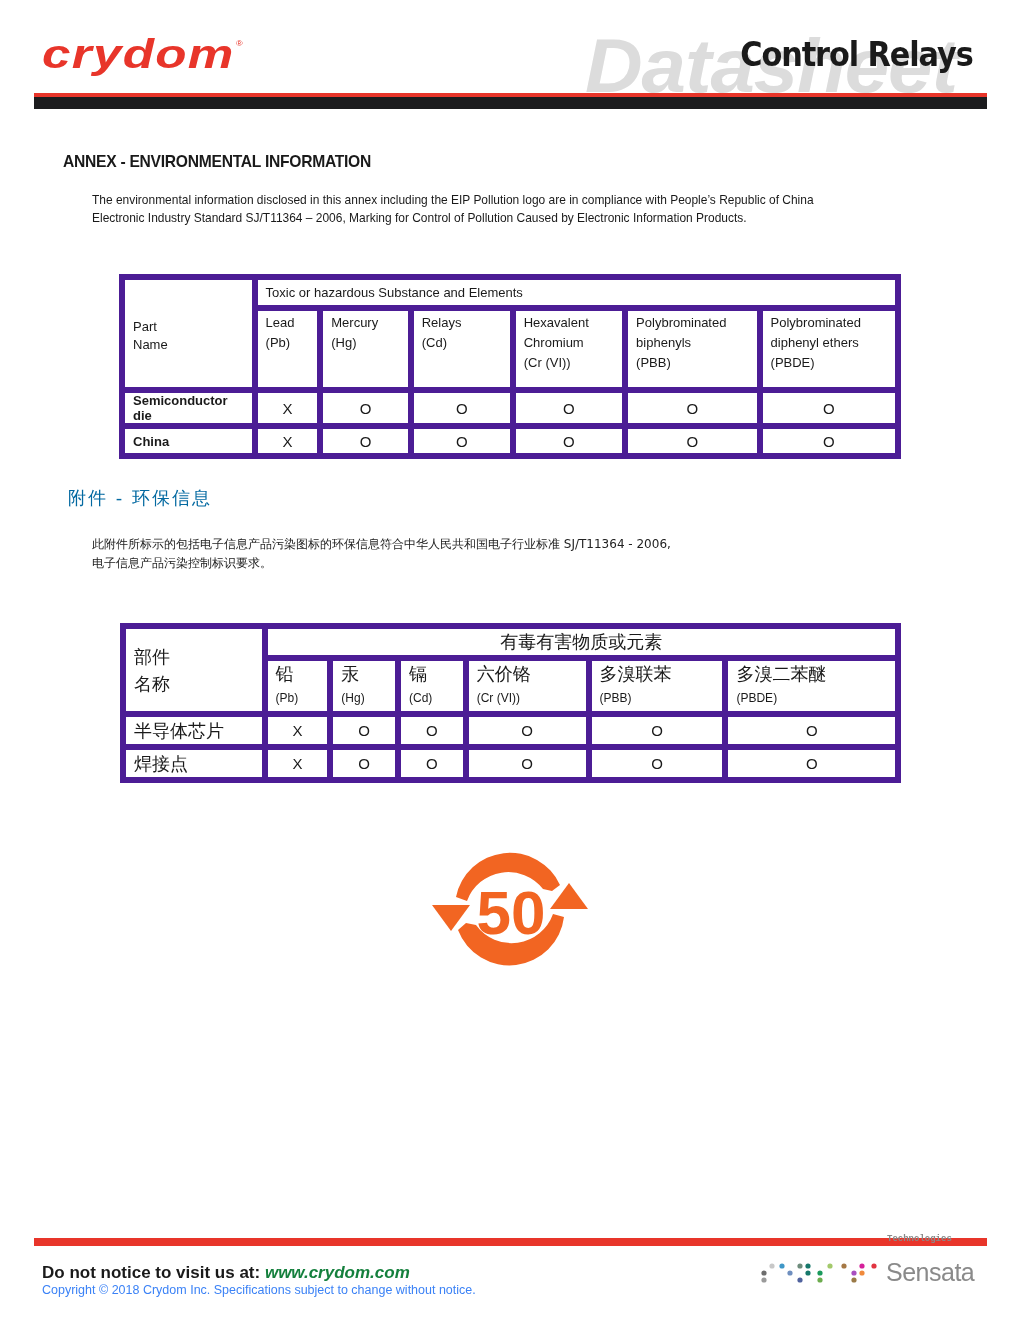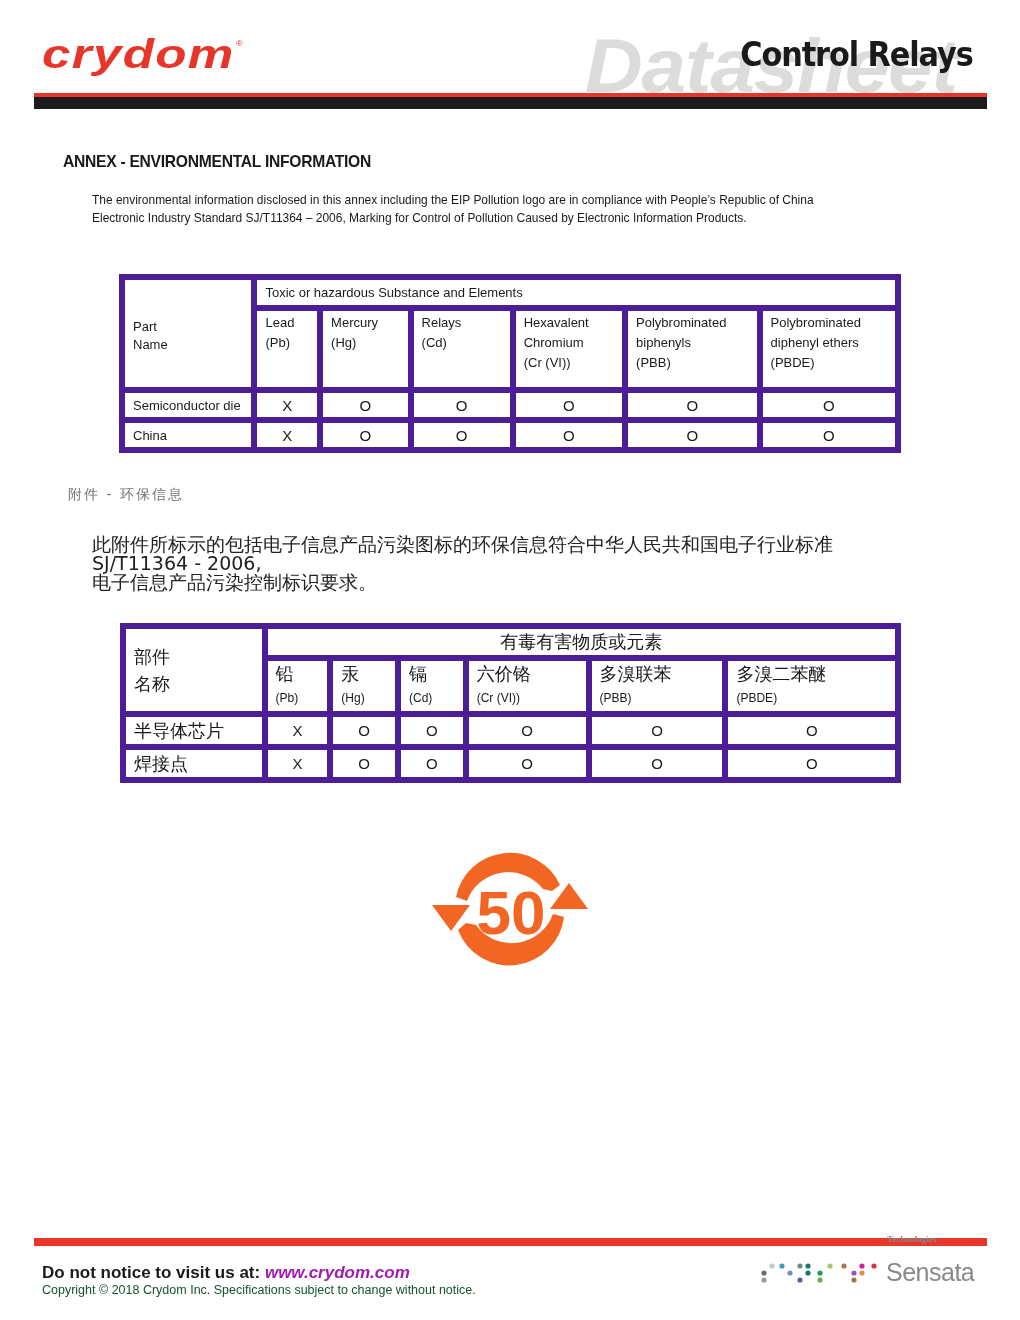--- a/index.html
+++ b/index.html
@@ -9,57 +9,57 @@
   .logo { position:absolute; left:42px; top:34px; font-family:"Liberation Sans", sans-serif; font-weight:900; font-style:italic; font-size:40px; letter-spacing:1px; color:#e8352a; transform:scaleX(1.28); transform-origin:left top; line-height:1; }
   .logo sup { font-size:7px; font-style:normal; font-weight:400; vertical-align:top; position:relative; top:6px; left:1px; }
   .watermark { position:absolute; left:585px; top:28px; font-family:"Liberation Sans", sans-serif; font-weight:700; font-style:italic; font-size:76px; color:#dcdcdc; letter-spacing:-1px; line-height:1; transform:scaleX(1.05); transform-origin:left top; }
   .header-title { position:absolute; right:47px; top:38px; font-family:"DejaVu Sans", sans-serif; font-weight:700; font-size:33px; color:#1a1a1a; letter-spacing:-1.2px; line-height:1; transform:scaleX(0.92); transform-origin:right top; }
   .bar-red { position:absolute; left:34px; top:93px; width:953px; height:4px; background:#e8352a; }
   .bar-black { position:absolute; left:34px; top:97px; width:953px; height:12px; background:#1c1c1e; }
 
   
   .h-en { position:absolute; left:63px; top:152px; font-family:"Liberation Sans", sans-serif; font-weight:700; font-size:17px; letter-spacing:-0.3px; transform:scaleX(0.92); transform-origin:left top; }
   .p-en { position:absolute; left:92px; top:191px; width:860px; font-family:"Liberation Sans", sans-serif; font-size:13px; line-height:18px; transform:scaleX(0.92); transform-origin:left top; white-space:pre-line; }
-  .h-cn { position:absolute; left:68px; top:486px; font-family:"DejaVu Sans", sans-serif; font-size:14px; letter-spacing:2px; color:#737373; }
-  .p-cn { position:absolute; left:92px; top:535px; width:820px; font-family:"DejaVu Sans", sans-serif; font-size:19px; line-height:19px; color:#222; white-space:pre-line; }
+  .h-cn { position:absolute; left:68px; top:486px; font-family:"DejaVu Sans", sans-serif; font-size:18px; letter-spacing:2px; color:#0369a1; }
+  .p-cn { position:absolute; left:92px; top:535px; width:820px; font-family:"DejaVu Sans", sans-serif; font-size:12px; line-height:19px; color:#222; white-space:pre-line; }
 
   
   table { border-collapse:collapse; position:absolute; }
   td { border:6px solid #4c1d95; vertical-align:top; padding:0; }
   .t-en { left:119px; top:274px; width:782px; font-family:"Liberation Sans", sans-serif; font-size:13px; }
   .t-en td { padding:0 8px; }
   .t-en .hdr-top td { height:25px; vertical-align:middle; }
   .t-en .partname { padding-top:5px; line-height:18px; }
   .t-en .sub td { height:74px; line-height:20px; padding-top:2px; }
   .t-en .row td { height:24px; vertical-align:middle; }
   .t-en .val { text-align:center; font-size:15px; }
-  .t-en .label { font-size:13px; }
+  .t-en .label { font-size:13px;font-weight:bold; }
 
   .t-cn { left:120px; top:623px; width:781px; font-family:"DejaVu Serif", serif; font-size:18px; }
   .t-cn td { padding:0 8px; }
   .t-cn .hdr-top td { height:26px; vertical-align:middle; }
   .t-cn .center { text-align:center;margin-left:20px; }
   .t-cn .partname { line-height:27px; padding-top:0; }
   .t-cn .sub td { height:50px; }
   .t-cn .sub .cn { display:block; font-size:18px; line-height:26px; margin-top:0; }
   .t-cn .sub .sym { display:block; font-family:"Liberation Sans", sans-serif; font-size:12px; line-height:22px; }
   .t-cn .row td { height:27px; vertical-align:middle; }
   .t-cn .val { text-align:center; font-family:"Liberation Sans", sans-serif; font-size:15px; }
 
   
   .eip { position:absolute; left:430px; top:835px; width:160px; height:145px;text-align:right; }
 
   
   .foot-red { position:absolute; left:34px; top:1238px; width:953px; height:8px; background:#e8352a; }
   .visit { position:absolute; left:42px; top:1263px; font-family:"Liberation Sans", sans-serif; font-weight:700; font-size:17px; color:#1a1a1a; }
-  .visit a { color:#a21caf; font-style:italic; text-decoration:none; }
-  .copy { position:absolute; left:42px; top:1283px; font-family:"Liberation Sans", sans-serif; font-size:12.5px; color:#14532d;text-align:right; }
+  .visit a { color:#15803d; font-style:italic; text-decoration:none; }
+  .copy { position:absolute; left:42px; top:1283px; font-family:"Liberation Sans", sans-serif; font-size:12.5px; color:#3b82f6;text-align:right; }
   .sensata { position:absolute; left:760px; top:1258px; width:230px; height:40px; }
   .sensata-name { position:absolute; left:886px; top:1258px; font-family:"Liberation Sans", sans-serif; font-size:25px; color:#8a8a8a; letter-spacing:-0.5px; }
-  .sensata-sub { position:absolute; left:887px; top:1234px; font-family:Liberation Serif, serif; font-size:9px; font-weight:700; color:#8a8a8a; }
+  .sensata-sub { position:absolute; left:887px; top:1234px; font-family:Liberation Mono, monospace; font-size:9px; font-weight:700; color:#8a8a8a; }
 </style>
 </head>
 <body>
 
 <div class="logo"><span>crydom</span><sup>®</sup></div>
 <div class="watermark">Datasheet</div>
 <div class="header-title">Control Relays</div>
 <div class="bar-red"></div>
 <div class="bar-black"></div>
 

